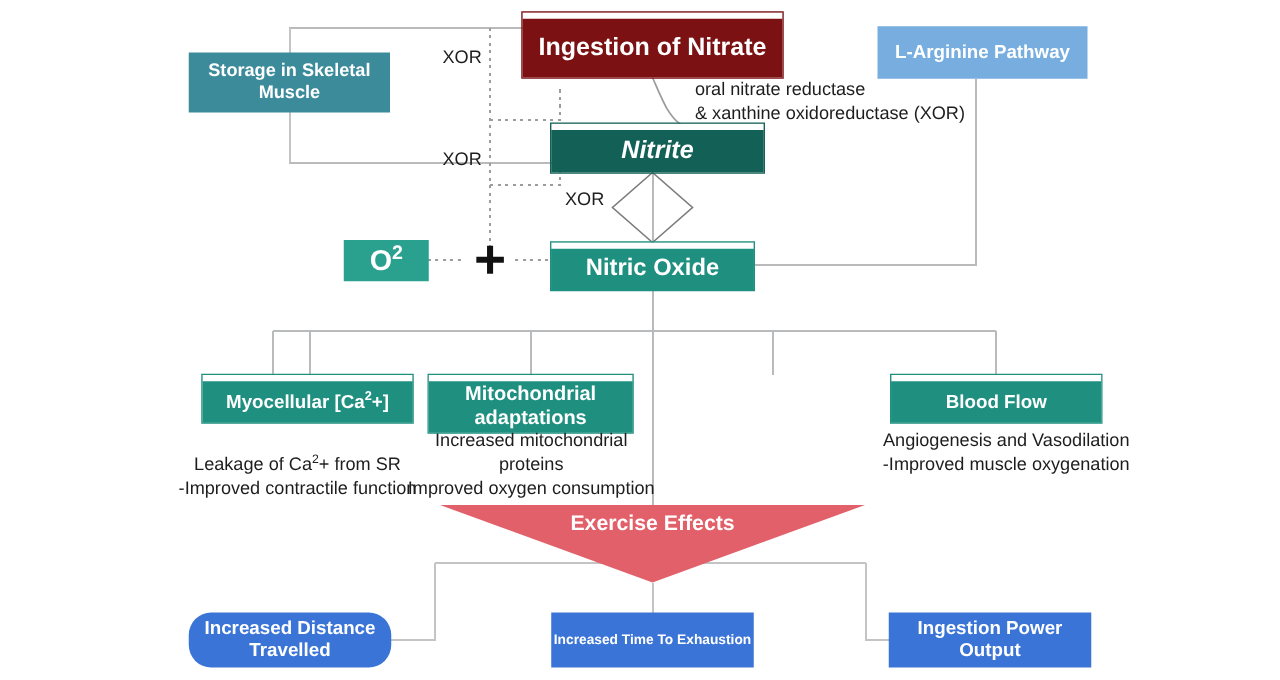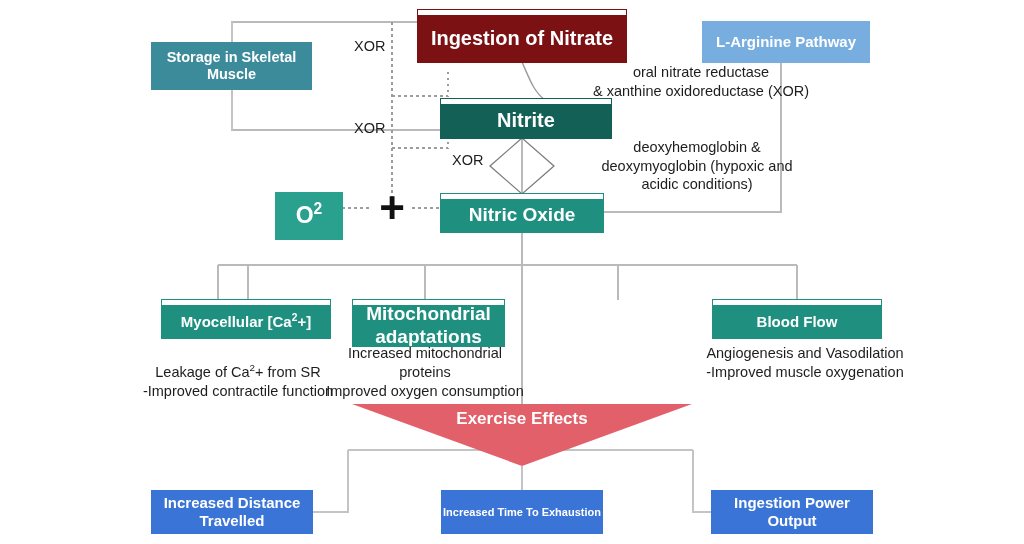--- a/index.html
+++ b/index.html
@@ -33,20 +33,21 @@
     border-top:5px solid #ffffff;
     box-shadow:inset 0 0 0 1px #1f9080;
     outline:1px solid #1f9080;
     outline-offset:0;
   }
   .teal-plain{background:#2aa08f;}
   .dkteal{
     background:#136056;
     border-top:5px solid #ffffff;
     outline:1px solid #136056;
+    font-style:italic;
   }
   .maroon{
     background:#7b1113;
     border-top:5px solid #ffffff;
     outline:1px solid #7b1113;
   }
   .slate{background:#3c8b9b;}
   .blue{background:#3a74d6;}
   .lblue{background:#77aedf;}
 
@@ -74,21 +75,20 @@
     line-height:1.25;
     pointer-events:none;
   }
 
   
   .note{
     position:absolute;
     color:#1d1d1d;
     font-size:14.5px;
     line-height:1.28;
-    text-align:center;
     z-index:4;
     white-space:pre-line;
   }
   .xor-label{
     position:absolute;
     color:#1d1d1d;
     font-size:14.5px;
     z-index:4;
   }
   .cap{
@@ -178,37 +178,37 @@
   </div>
 
   <div class="node lblue" style="left:702px;top:21px;width:168px;height:42px;font-size:15px;">
     <span>L-Arginine Pathway</span>
   </div>
 
   <div class="node dkteal" style="left:441px;top:99px;width:170px;height:39px;font-size:20px;">
     <span>Nitrite</span>
   </div>
 
-  <div class="node teal-plain" style="left:275px;top:192px;width:68px;height:48px;font-size:23px;">
+  <div class="node teal-plain" style="left:275px;top:192px;width:68px;height:33px;font-size:23px;">
     <span><span>O</span><sup>2</sup></span>
   </div>
 
   <div class="plus" style="left:372px;top:186px;width:40px;text-align:center;font-size:44px;">
     <span>+</span>
   </div>
 
   <div class="node teal" style="left:441px;top:194px;width:162px;height:38px;font-size:19px;">
     <span>Nitric Oxide</span>
   </div>
 
   <div class="node teal" style="left:162px;top:300px;width:168px;height:38px;font-size:15px;">
     <span><span>Myocellular [Ca</span><sup>2</sup><span>+]</span></span>
   </div>
 
-  <div class="node teal" style="left:353px;top:300px;width:151px;height:46px;font-size:19px;">
+  <div class="node teal" style="left:343px;top:300px;width:163px;height:46px;font-size:16px;">
     <span>Mitochondrial adaptations</span>
   </div>
 
 
   <div class="node teal" style="left:713px;top:300px;width:168px;height:38px;font-size:15px;">
     <span>Blood Flow</span>
   </div>
 
   <div class="cap" style="left:138px;top:344px;width:200px;text-align:center;">
     <span>Leakage of Ca</span><sup>2</sup><span>+ from SR
@@ -221,38 +221,35 @@
 
   <div class="cap" style="left:700px;top:344px;width:210px;text-align:center;">Angiogenesis and Vasodilation
 -Improved muscle oxygenation</div>
 
   <div id="exercise-triangle" style="left:522px;top:404px;">
     <div class="tri" style="left:-170px;top:0;"></div>
     <div class="tri-label">Exercise
 Effects</div>
   </div>
 
-  <div class="node blue" style="left:151px;top:490px;width:162px;height:44px;font-size:15px;">
+  <div class="node blue" style="left:151px;top:490px;width:162px;height:44px;font-size:15px;border-radius:18px;">
     <span>Increased Distance Travelled</span>
   </div>
 
   <div class="node blue" style="left:441px;top:490px;width:162px;height:44px;font-size:11px;">
     <span>Increased Time To Exhaustion</span>
   </div>
 
   <div class="node blue" style="left:711px;top:490px;width:162px;height:44px;font-size:15px;">
     <span>Ingestion Power Output</span>
   </div>
 
   <div class="note" style="left:556px;top:63px;width:290px;">oral nitrate reductase
 &amp; xanthine oxidoreductase (XOR)</div>
 
-  <div class="note" style="left:552px;top:138px;width:290px;">deoxyhemoglobin &amp;
-deoxymyoglobin (hypoxic and
-acidic conditions)</div>
 
   <div class="xor-label" style="left:354px;top:38px;">XOR</div>
 
   <div class="xor-label" style="left:354px;top:120px;">XOR</div>
 
   <div class="xor-label" style="left:452px;top:152px;">XOR</div>
 
 </div>
 
 </body></html>

